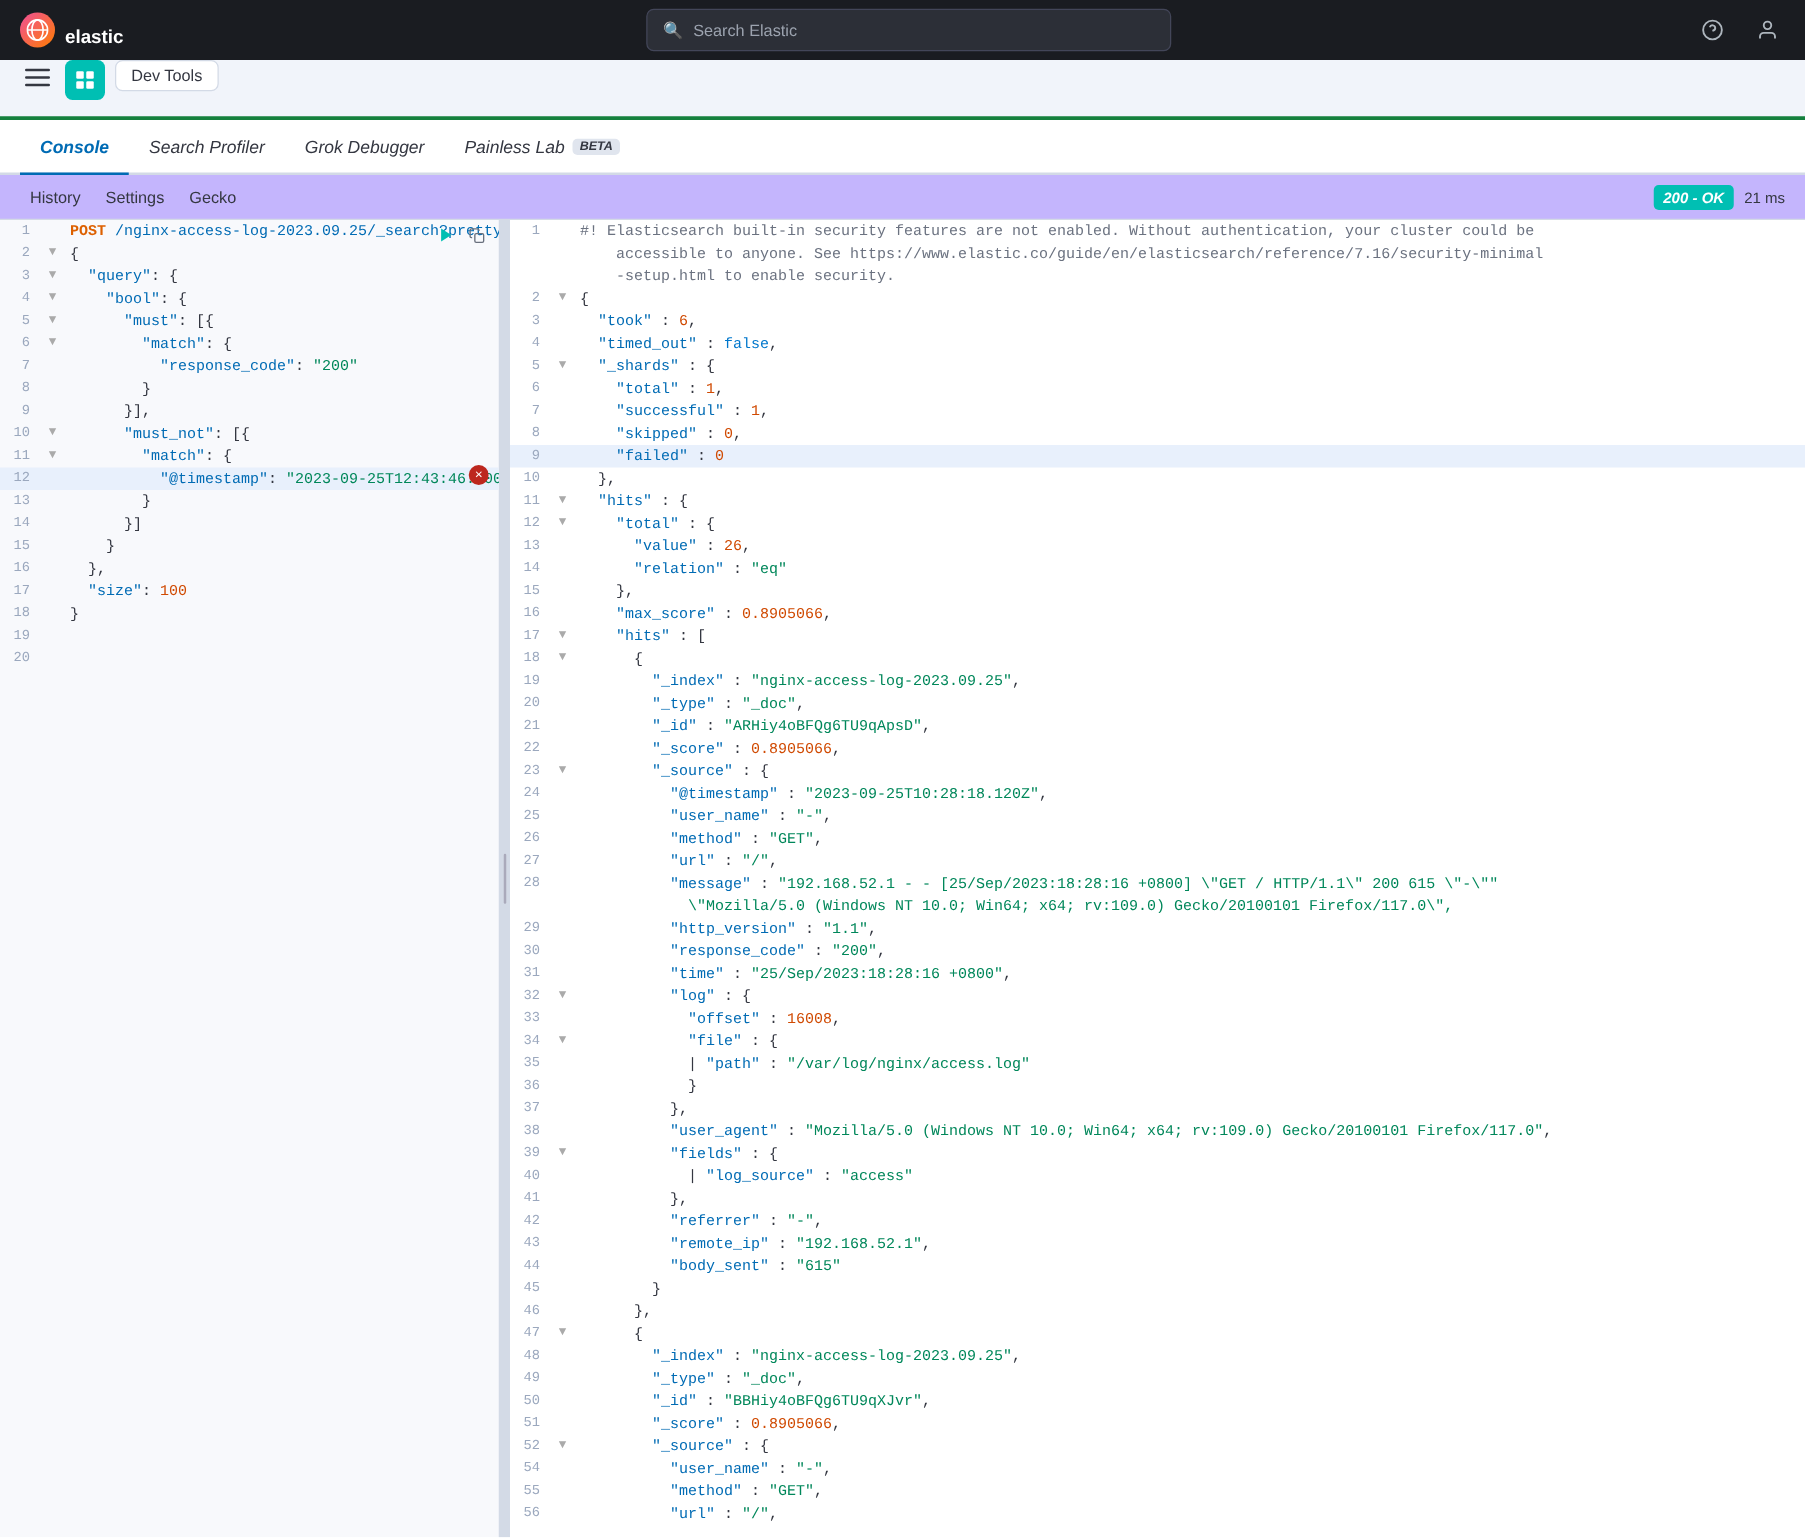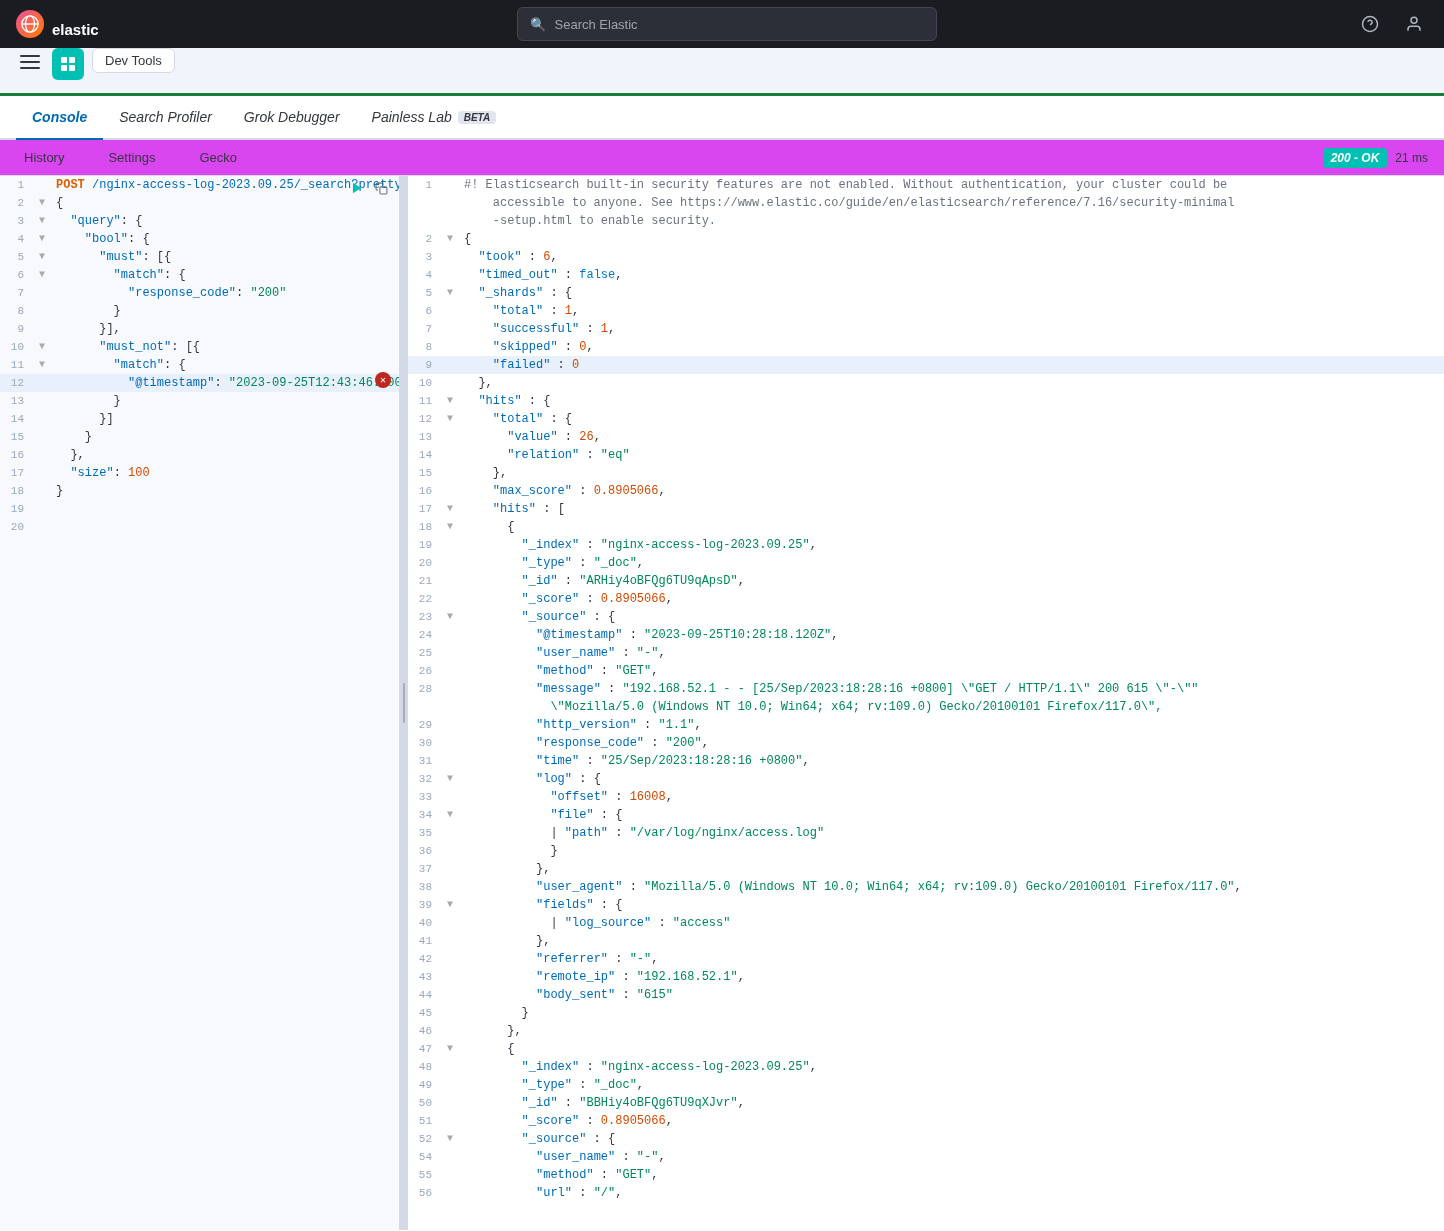--- a/index.html
+++ b/index.html
@@ -143,25 +143,25 @@
       border-radius: 4px;
       padding: 1px 6px;
       font-size: 10px;
       color: #343741;
       margin-left: 6px;
       font-weight: 600;
     }
 
     
     .toolbar {
-      background: #d946ef;
+      background: #c4b5fd;
       display: flex;
       align-items: center;
       padding: 6px 16px;
-      gap: 28px;
+      gap: 4px;
       border-bottom: 1px solid #d3dae6;
     }
     .toolbar-btn {
       font-size: 13px;
       color: #343741;
       cursor: pointer;
       padding: 4px 8px;
       border-radius: 4px;
     }
     .status-badge {
@@ -667,20 +667,25 @@
       <span class="line-gutter"></span>
       <span class="line-content">          <span class="key">"user_name"</span> : <span class="str">"-"</span>,</span>
     </div>
 
     <div class="code-line">
       <span class="line-number">26</span>
       <span class="line-gutter"></span>
       <span class="line-content">          <span class="key">"method"</span> : <span class="str">"GET"</span>,</span>
     </div>
 
+    <div class="code-line">
+      <span class="line-number">27</span>
+      <span class="line-gutter"></span>
+      <span class="line-content">          <span class="key">"url"</span> : <span class="str">"/"</span>,</span>
+    </div>
 
     <div class="code-line">
       <span class="line-number">28</span>
       <span class="line-gutter"></span>
       <span class="line-content">          <span class="key">"message"</span> : <span class="str">"192.168.52.1 - - [25/Sep/2023:18:28:16 +0800] \"GET / HTTP/1.1\" 200 615 \"-\""</span></span>
     </div>
     <div class="code-line">
       <span class="line-number"></span>
       <span class="line-gutter"></span>
       <span class="line-content str">            \"Mozilla/5.0 (Windows NT 10.0; Win64; x64; rv:109.0) Gecko/20100101 Firefox/117.0\",</span>

